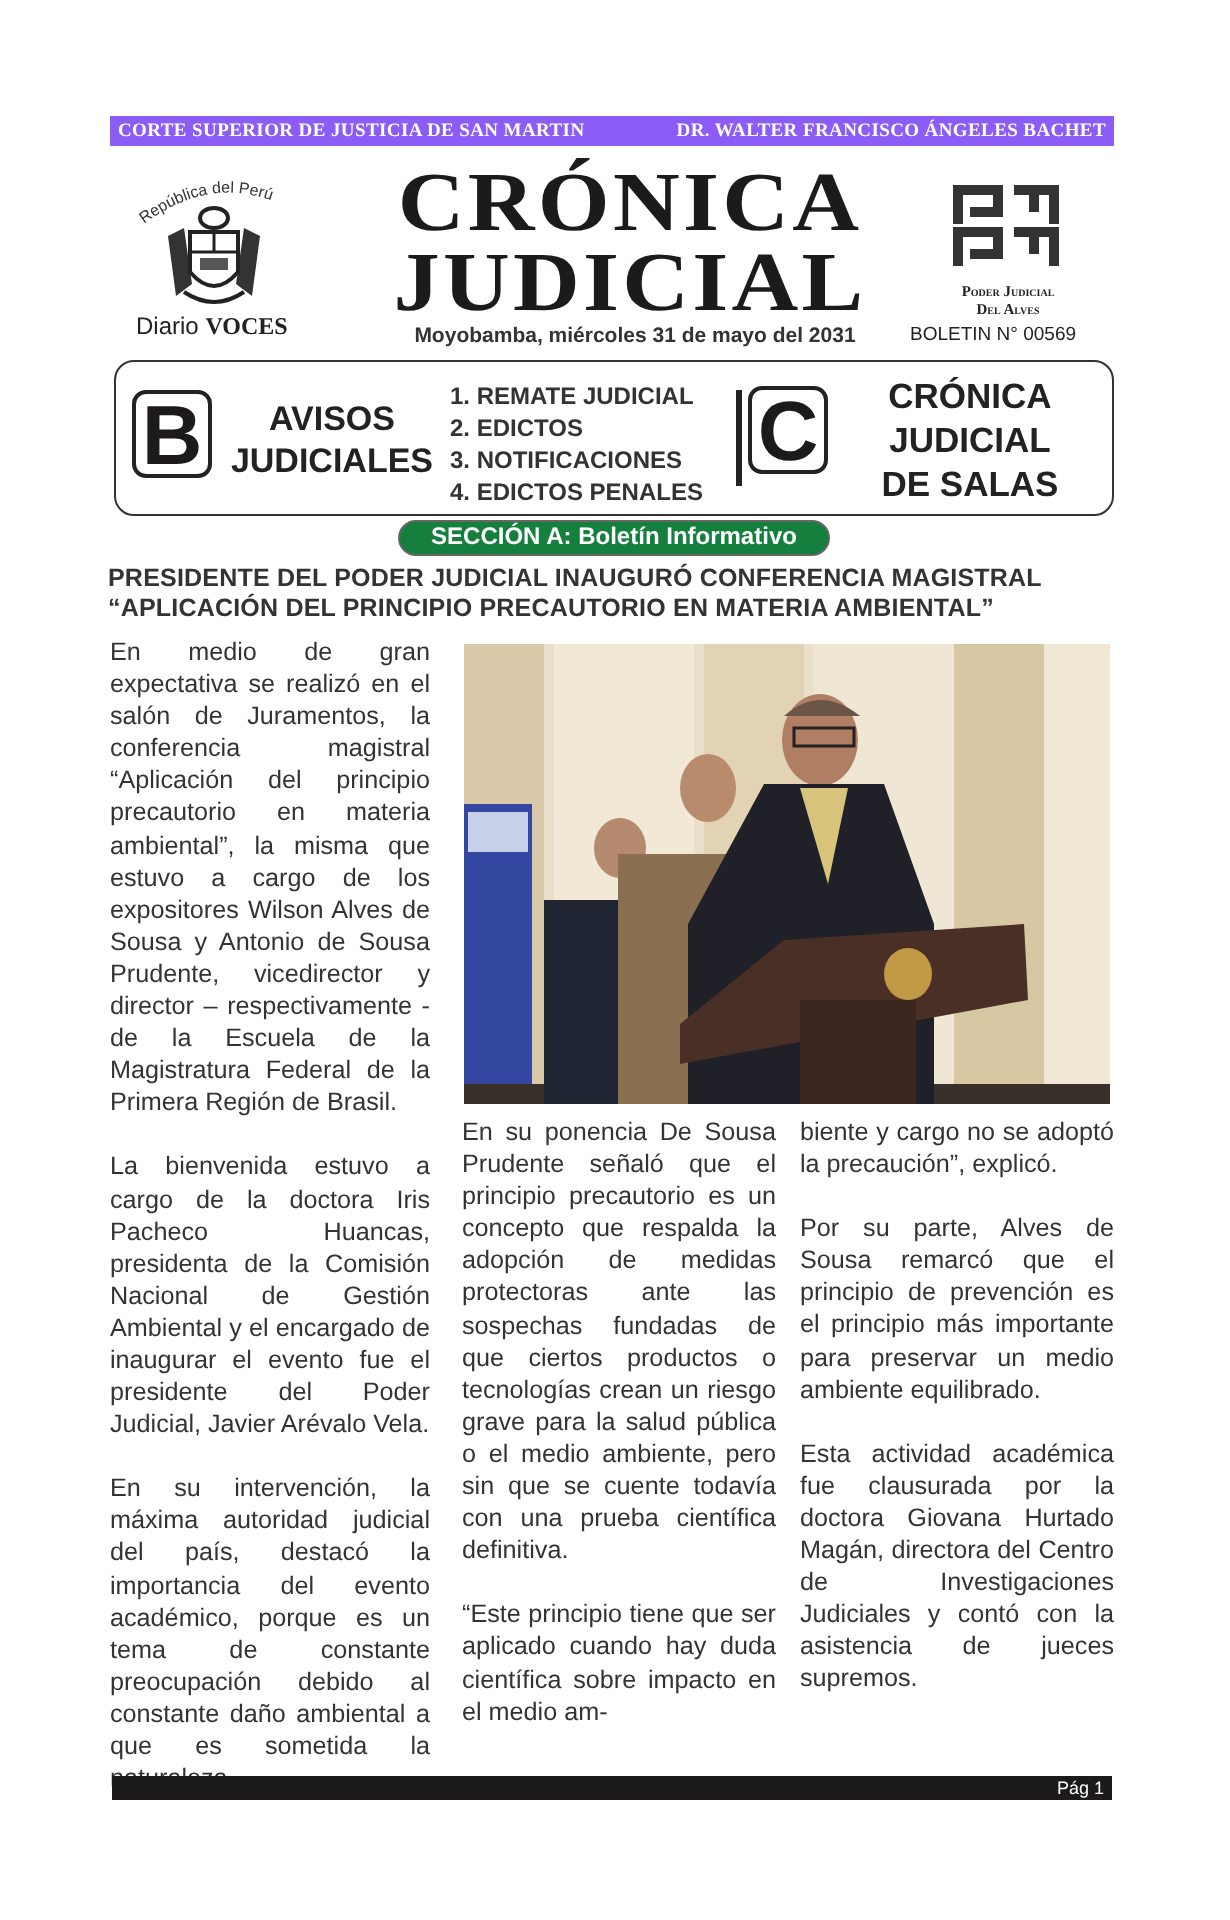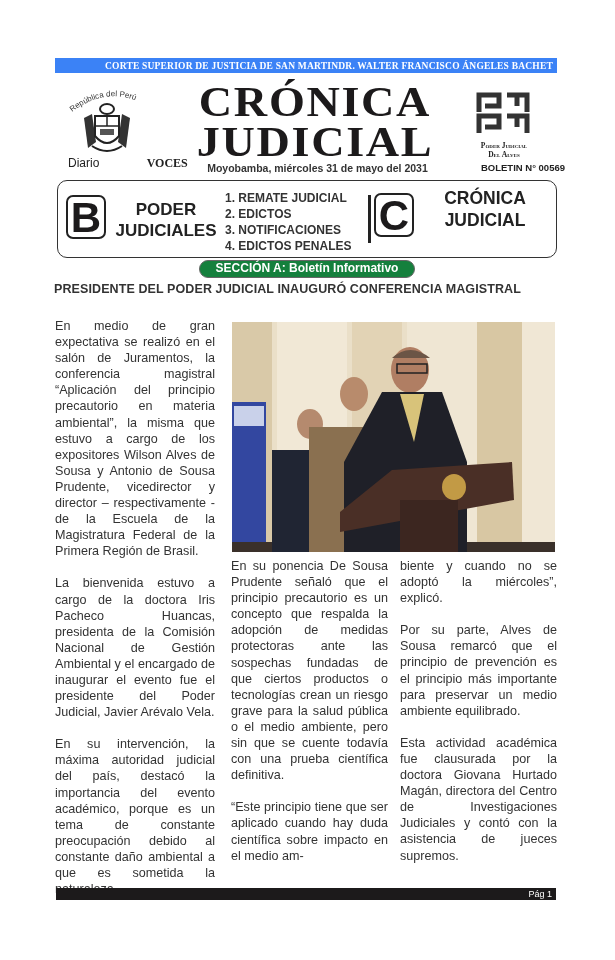--- a/index.html
+++ b/index.html
@@ -1,45 +1,45 @@
 <!DOCTYPE html>
 <html><head>
 <meta charset="utf-8">
 <style>
   * { box-sizing: border-box; margin: 0; padding: 0; }
   html, body { width: 615px; height: 960px; background: #ffffff; overflow: hidden; }
   body { position: relative; font-family: "Liberation Sans", sans-serif; color: #222; }
 
   .topbar {
     position: absolute; left: 55px; top: 58px; width: 502px; height: 15px;
-    background: #3b82f6; color: #fff;
+    background: #8b5cf6; color: #fff;
     font-family: "Liberation Serif", serif; font-weight: bold; font-size: 9.5px;
-    display: flex; justify-content: flex-end; align-items: center; padding: 0 4px;
+    display: flex; justify-content: space-between; align-items: center; padding: 0 4px;
     letter-spacing: 0.2px;
   }
 
   
   .left-logo { position: absolute; left: 60px; top: 84px; width: 130px; height: 95px; }
   .arc-text { position: absolute; left: 4px; top: 0; width: 90px; height: 30px; }
   .shield { position: absolute; left: 22px; top: 18px; width: 50px; height: 52px; }
   .voces { position: absolute; left: 8px; top: 72px; font-size: 12px; color: #222; white-space: nowrap; }
-  .voces b { font-family: "Liberation Serif", serif; font-weight: bold; margin-left: 44px; }
+  .voces b { font-family: "Liberation Serif", serif; font-weight: bold; }
 
   
   .masthead { position: absolute; left: 200px; top: 82px; width: 230px; text-align: center; }
   .masthead .t1, .masthead .t2 {
     font-family: "Liberation Serif", serif; font-weight: bold; color: #1c1a1b;
     font-size: 42px; line-height: 40px; letter-spacing: 1.5px; transform: scaleX(1.1);
   }
   .dateline { position: absolute; left: 200px; top: 162px; width: 235px; text-align: center; font-size: 10.5px; font-weight: bold; color: #333; }
 
   
   .pj-logo { position: absolute; left: 475px; top: 92px; width: 56px; height: 44px; }
   .pj-text { position: absolute; left: 455px; top: 141px; width: 98px; text-align: center; font-family: "Liberation Serif", serif; font-weight: bold; font-size: 7.5px; line-height: 9px; color: #222; font-variant: small-caps; }
-  .boletin { position: absolute; left: 455px; top: 162px; width: 110px; font-size: 9.5px; font-weight: bold; color: #222; text-align: right; }
+  .boletin { position: absolute; left: 455px; top: 162px; width: 110px; font-size: 9.5px; font-weight: normal; color: #222; }
 
   
   .sections {
     position: absolute; left: 57px; top: 180px; width: 500px; height: 78px;
     border: 1.5px solid #333; border-radius: 10px;
   }
   .letter-box {
     position: absolute; width: 40px; height: 44px; border: 2px solid #222; border-radius: 7px;
     font-weight: bold; font-size: 42px; line-height: 42px; text-align: center; color: #1c1a1b;
     font-family: "Liberation Sans", sans-serif;
@@ -116,41 +116,43 @@
 </svg>
 <div class="pj-text">
   <div>Poder Judicial</div>
   <div>Del Alves</div>
 </div>
 <div class="boletin">BOLETIN N° 00569</div>
 
 <div class="sections">
   <div class="letter-box lb-b">B</div>
   <div class="avisos">
-    <div>PODER</div>
+    <div>AVISOS</div>
     <div>JUDICIALES</div>
   </div>
   <div class="avisos-list">
     <div>1. REMATE JUDICIAL</div>
     <div>2. EDICTOS</div>
     <div>3. NOTIFICACIONES</div>
     <div>4. EDICTOS PENALES</div>
   </div>
   <div class="vbar"></div>
   <div class="letter-box lb-c">C</div>
   <div class="cronica-salas">
     <div>CRÓNICA</div>
     <div>JUDICIAL</div>
+    <div>DE SALAS</div>
   </div>
 </div>
 
 <div class="seccion-pill">SECCIÓN A: Boletín Informativo</div>
 
 <div class="headline">
   <div>PRESIDENTE DEL PODER JUDICIAL INAUGURÓ CONFERENCIA MAGISTRAL</div>
+  <div>“APLICACIÓN DEL PRINCIPIO PRECAUTORIO EN MATERIA AMBIENTAL”</div>
 </div>
 
 <div class="photo">
   <svg width="323" height="230" viewBox="0 0 323 230">
     <rect width="323" height="230" fill="#eadfc8"></rect>
     <rect x="0" y="0" width="40" height="230" fill="#d9c9a8"></rect>
     <rect x="45" y="0" width="70" height="230" fill="#f1e8d6"></rect>
     <rect x="120" y="0" width="50" height="230" fill="#e2d3b5"></rect>
     <rect x="175" y="0" width="70" height="230" fill="#efe6d3"></rect>
     <rect x="245" y="0" width="45" height="230" fill="#d8c7a3"></rect>
@@ -176,20 +178,20 @@
 <div class="col col1">
   <p>En medio de gran expectativa se realizó en el salón de Juramentos, la conferencia magistral “Aplicación del principio precautorio en materia ambiental”, la misma que estuvo a cargo de los expositores Wilson Alves de Sousa y Antonio de Sousa Prudente, vicedirector y director – respectivamente - de la Escuela de la Magistratura Federal de la Primera Región de Brasil.</p>
   <p>La bienvenida estuvo a cargo de la doctora Iris Pacheco Huancas, presidenta de la Comisión Nacional de Gestión Ambiental y el encargado de inaugurar el evento fue el presidente del Poder Judicial, Javier Arévalo Vela.</p>
   <p>En su intervención, la máxima autoridad judicial del país, destacó la importancia del evento académico, porque es un tema de constante preocupación debido al constante daño ambiental a que es sometida la naturaleza.</p>
 </div>
 <div class="col col2">
   <p>En su ponencia De Sousa Prudente señaló que el principio precautorio es un concepto que respalda la adopción de medidas protectoras ante las sospechas fundadas de que ciertos productos o tecnologías crean un riesgo grave para la salud pública o el medio ambiente, pero sin que se cuente todavía con una prueba científica definitiva.</p>
   <p>“Este principio tiene que ser aplicado cuando hay duda científica sobre impacto en el medio am-</p>
 </div>
 <div class="col col3">
-  <p>biente y cuando no se adoptó la miércoles”, explicó.</p>
+  <p>biente y cargo no se adoptó la precaución”, explicó.</p>
   <p>Por su parte, Alves de Sousa remarcó que el principio de prevención es el principio más importante para preservar un medio ambiente equilibrado.</p>
   <p>Esta actividad académica fue clausurada por la doctora Giovana Hurtado Magán, directora del Centro de Investigaciones Judiciales y contó con la asistencia de jueces supremos.</p>
 </div>
 
 <div class="footbar">
   <span>Pág 1</span>
 </div>
 
 </body></html>

